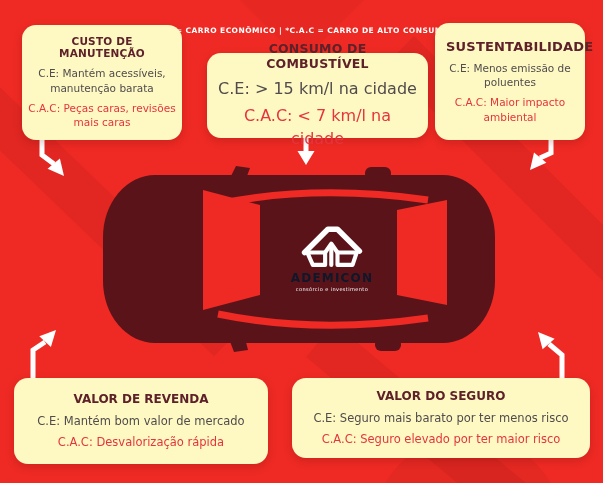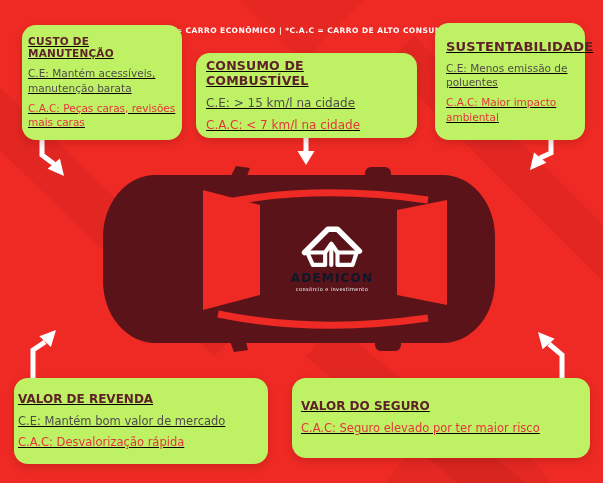--- a/index.html
+++ b/index.html
@@ -8,35 +8,35 @@
     background:#ef2a24;
     font-family:"DejaVu Sans","Liberation Sans",sans-serif;
   }
   svg{display:block;}
   .layer{position:absolute;left:0;top:0;pointer-events:none;}
   .legend{
     position:absolute;top:26px;left:0;width:603px;text-align:center;
     color:#ffffff;font-size:7.5px;font-weight:bold;letter-spacing:.45px;z-index:5;
   }
   .card{
-    position:absolute;background:#bef264;border-radius:14px;
+    position:absolute;background:#fef9c3;border-radius:14px;
     box-shadow:0 3px 8px rgba(90,10,10,.22);
-    text-align:left;box-sizing:border-box;z-index:6;
-    display:flex;flex-direction:column;justify-content:center;text-decoration:underline;
+    text-align:center;box-sizing:border-box;z-index:6;
+    display:flex;flex-direction:column;justify-content:center;
   }
   .card .ttl{color:#5e2129;font-weight:bold;margin:0 0 7px 0;}
   .card .ce{color:#514b4c;line-height:1.4;margin:0 0 5px 0;}
   .card .cac{color:#e6343e;line-height:1.4;margin:0;}
   
   .c-maint{left:22px;top:25px;width:160px;height:115px;padding:8px 6px;}
   .c-maint .ttl{font-size:10.5px;letter-spacing:.2px;}
   .c-maint .ce,.c-maint .cac{font-size:10.5px;}
-  .c-fuel{left:196px;top:53px;width:221px;height:85px;padding:8px 10px;}
+  .c-fuel{left:207px;top:53px;width:221px;height:85px;padding:8px 10px;}
   .c-fuel .ttl{font-size:12.5px;letter-spacing:.2px;}
-  .c-fuel .ce,.c-fuel .cac{font-size:12px;}
+  .c-fuel .ce,.c-fuel .cac{font-size:16px;}
   .c-sust{left:435px;top:23px;width:150px;height:117px;padding:8px 11px;}
   .c-sust .ttl{font-size:13px;letter-spacing:.2px;}
   .c-sust .ce,.c-sust .cac{font-size:10.5px;}
   .c-resale{left:14px;top:378px;width:254px;height:86px;padding:6px 4px;}
   .c-resale .ttl{font-size:12px;}
   .c-resale .ce,.c-resale .cac{font-size:11.5px;}
   .c-insur{left:292px;top:378px;width:298px;height:80px;padding:6px 9px;}
   .c-insur .ttl{font-size:12px;}
   .c-insur .ce,.c-insur .cac{font-size:11.5px;}
   
@@ -117,20 +117,21 @@
 </div>
 
 <div class="card c-resale">
   <div class="ttl">VALOR DE REVENDA</div>
   <div class="ce">C.E: Mantém bom valor de mercado</div>
   <div class="cac">C.A.C: Desvalorização rápida</div>
 </div>
 
 <div class="card c-insur">
   <div class="ttl">VALOR DO SEGURO</div>
+  <div class="ce">C.E: Seguro mais barato por ter menos risco</div>
   <div class="cac">C.A.C: Seguro elevado por ter maior risco</div>
 </div>
 
 <div class="logo">
   <svg width="88" height="48" viewBox="0 0 100 70" style="margin:0 auto;">
     <g stroke="#ffffff" fill="none" stroke-linejoin="round" stroke-linecap="round">
       <path d="M 10 46 L 44 12 L 58 12 L 90 44" stroke-width="8"></path>
       <path d="M 14 46 L 40 46 L 40 64 L 22 64 Z" stroke-width="6"></path>
       <path d="M 58 46 L 86 46 L 80 64 L 58 64 Z" stroke-width="6"></path>
       <path d="M 40 46 L 49 33 L 58 46" stroke-width="6"></path>

